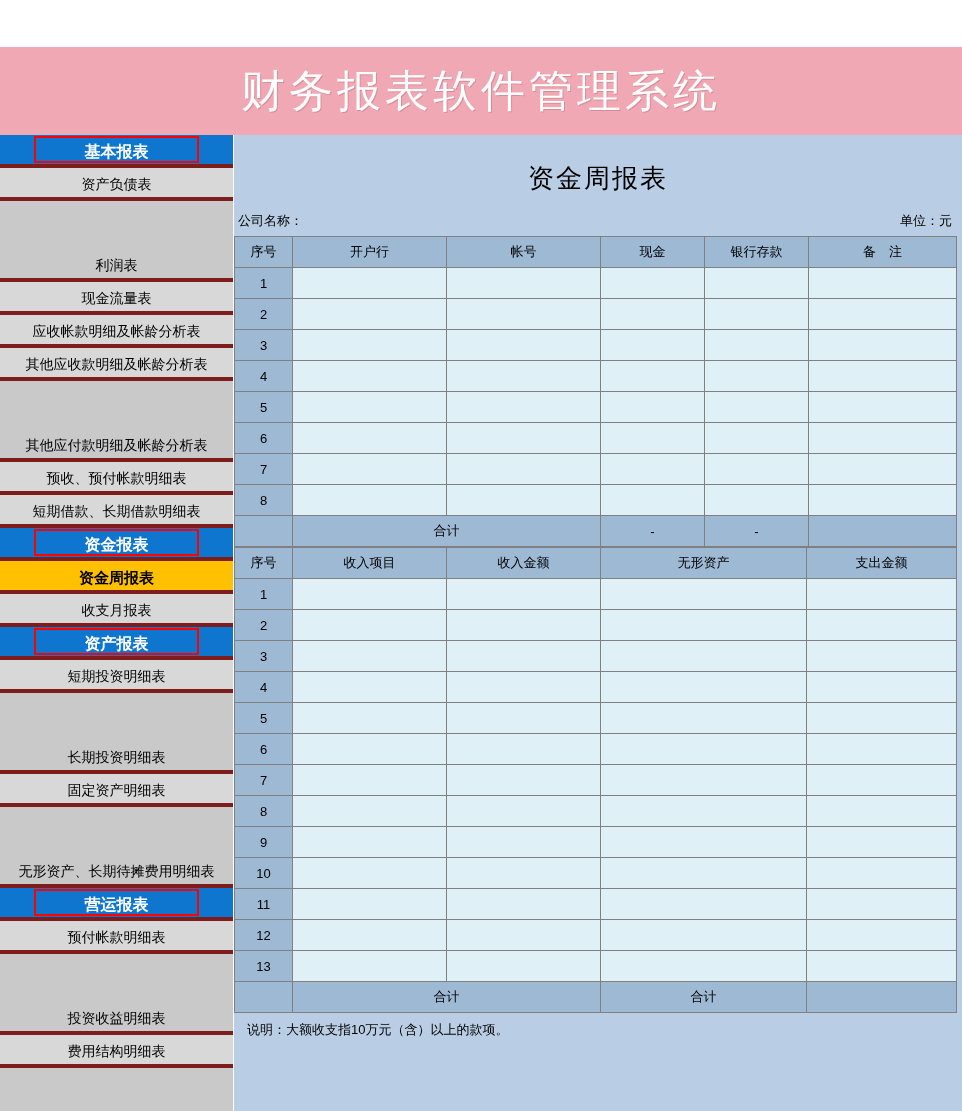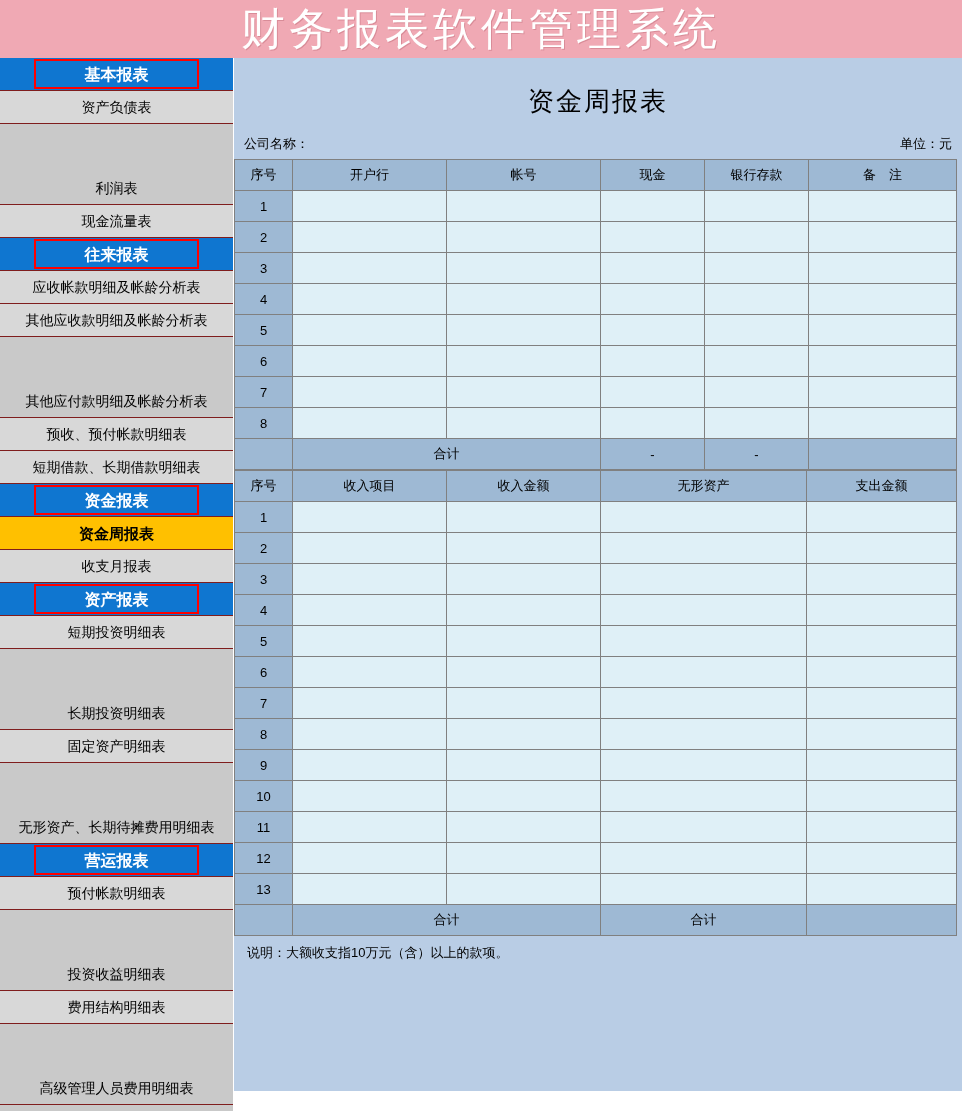--- a/index.html
+++ b/index.html
@@ -12,25 +12,26 @@
     overflow: hidden;
   }
   #app {
     width: 962px;
     height: 1111px;
     position: relative;
     background: #ffffff;
   }
   
   .titlebar {
-    height: 58px;
+    height: 88px;
     background: #f0a9b4;
     display: flex;
     align-items: center;
     justify-content: center;
+    margin-top: 47px;
   }
   .titlebar .title {
     font-size: 44px;
     color: #ffffff;
     letter-spacing: 4px;
     font-weight: normal;
     text-shadow: 1px 1px 0 #d98c98;
   }
   
   .content {
@@ -44,21 +45,21 @@
     flex: 0 0 234px;
     background: #c9c9c9;
     border-right: 1px solid #ffffff;
   }
   .side-row {
     height: 33px;
     line-height: 33px;
     text-align: center;
     font-size: 14px;
     color: #000000;
-    border-bottom: 1px solid #7f1d1d;
+    border-bottom: 4px solid #7f1d1d;
     position: relative;
     white-space: nowrap;
     overflow: hidden;
   }
   .side-row.header {
     background: #0f76d0;
     color: #ffffff;
     font-weight: bold;
     font-size: 16px;
   }
@@ -91,21 +92,21 @@
     text-align: center;
     font-size: 26px;
     color: #000;
     padding: 26px 0 16px 0;
     letter-spacing: 2px;
   }
   .meta-row {
     display: flex;
     justify-content: space-between;
     font-size: 13px;
-    padding: 0 10px 6px 10px;
+    padding: 0 10px 6px 4px;
     color: #000;
   }
   table.grid {
     border-collapse: collapse;
     width: 722px;
     margin: 0;
     table-layout: fixed;
   }
   table.grid td, table.grid th {
     border: 1px solid #808080;
@@ -174,24 +175,20 @@
       <div class="side-row alt1">
         <span>资产负债表</span>
       </div>
       <div class="side-row alt2">
         <span>利润表</span>
       </div>
       <div class="side-row alt1">
         <span>现金流量表</span>
       </div>
 
-      <div class="side-row header">
-        <span>往来报表</span>
-        <span class="redbox"></span>
-      </div>
       <div class="side-row alt1">
         <span>应收帐款明细及帐龄分析表</span>
       </div>
       <div class="side-row alt1">
         <span>其他应收款明细及帐龄分析表</span>
       </div>
       <div class="side-row alt2">
         <span>其他应付款明细及帐龄分析表</span>
       </div>
       <div class="side-row alt1">

